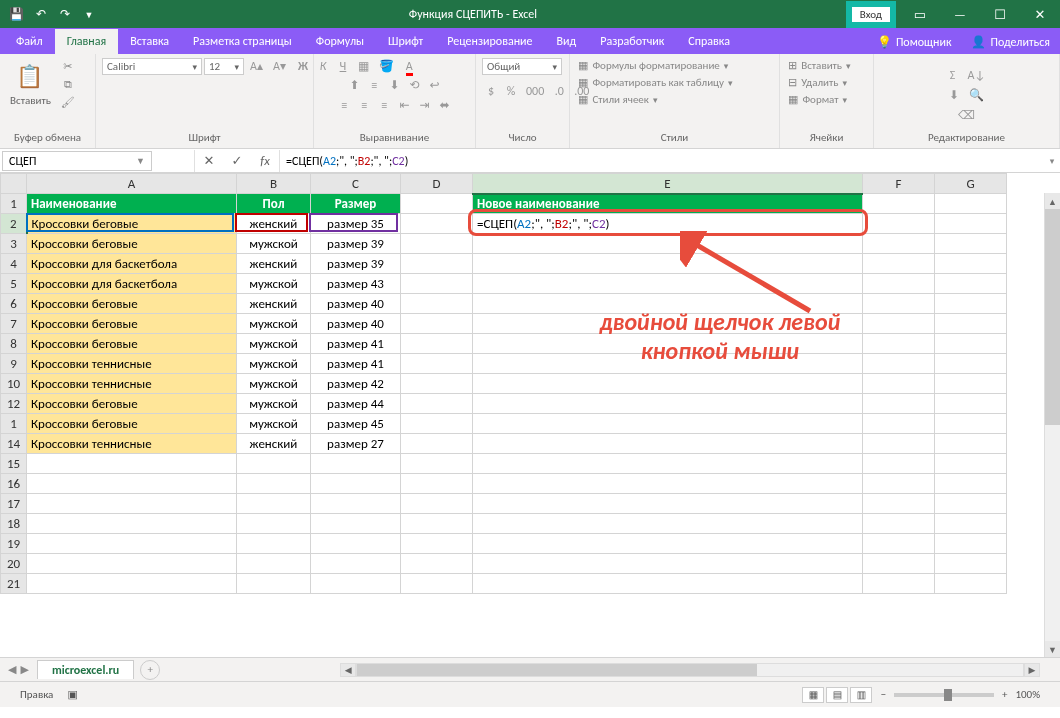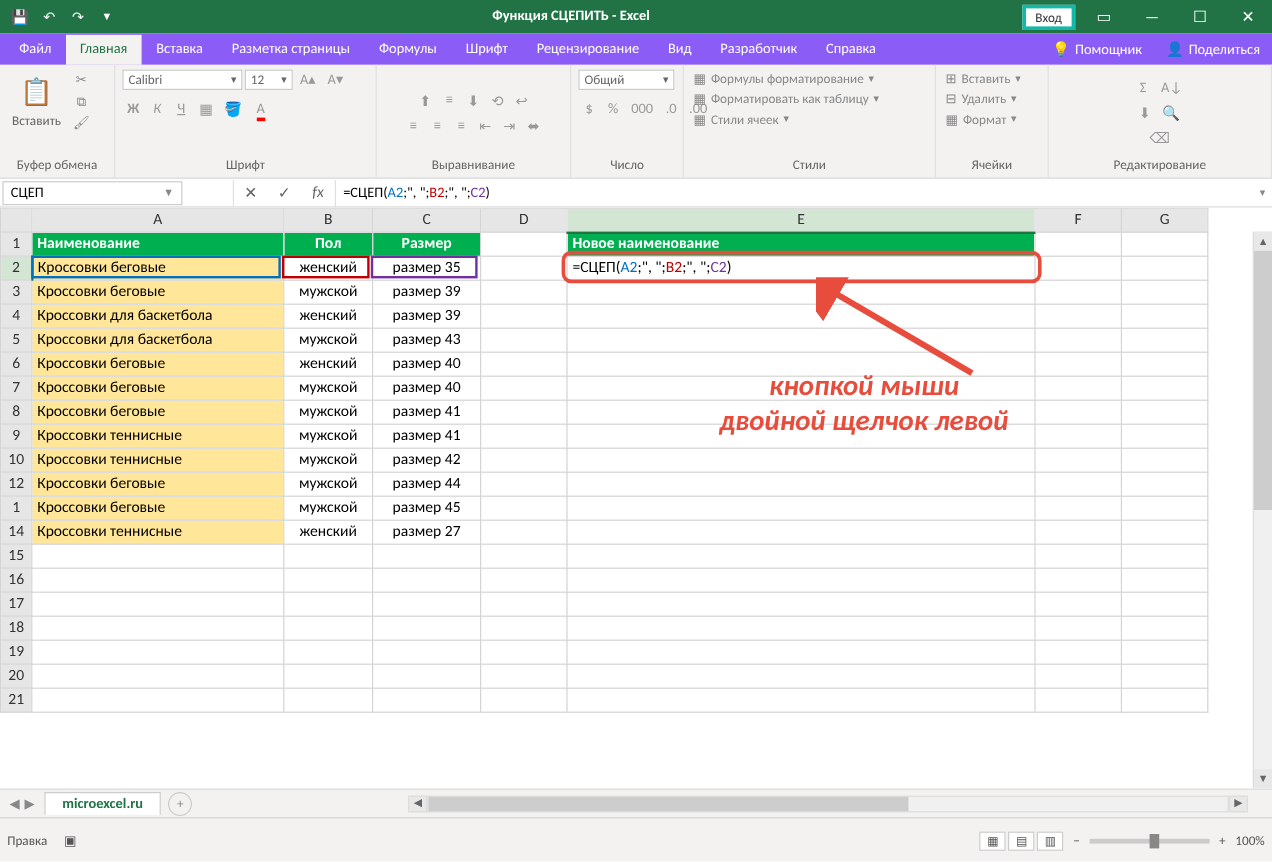--- a/index.html
+++ b/index.html
@@ -2,24 +2,24 @@
 <html><head>
 <meta charset="utf-8">
 <style>
 * { margin: 0; padding: 0; box-sizing: border-box; font-family: "Segoe UI", Calibri, Arial, sans-serif; }
 body { background: #fff; width: 1060px; height: 718px; overflow: hidden; font-size: 12px; }
 
 
 .titlebar { background: #217346; height: 28px; display: flex; align-items: center; color: #fff; font-size: 12px; }
 .titlebar .qat { display: flex; align-items: center; gap: 2px; padding-left: 6px; }
 .titlebar .qat-btn { width: 22px; height: 22px; display: flex; align-items: center; justify-content: center; color: #fff; }
-.titlebar .title { flex: 1; text-align: center; font-weight: bold; }
+.titlebar .title { flex: 1; text-align: center; }
 .titlebar .winctrls { display: flex; align-items: center; }
 .titlebar .winbtn { width: 40px; height: 28px; display: flex; align-items: center; justify-content: center; color: #fff; font-size: 13px; }
-.titlebar .loginbox { background: #fff; color: #333; border: 3px solid #14b8a6; padding: 1px 8px; margin-right: 4px; font-size: 11px; }
+.titlebar .loginbox { background: #fff; color: #333; border: 6px solid #14b8a6; padding: 1px 8px; margin-right: 4px; font-size: 11px; }
 
 
 .ribbontabs { background: #8b5cf6; height: 26px; display: flex; align-items: flex-end; color: #fff; padding-left: 4px; font-size: 12px; }
 .ribbontabs .tab { padding: 5px 12px 6px; cursor: default; }
 .ribbontabs .tab.active { background: #f3f2f1; color: #217346; font-weight: normal; }
 .ribbontabs .spacer { flex: 1; }
 .ribbontabs .righttab { padding: 5px 10px; display: flex; align-items: center; gap: 4px; }
 
 
 .ribbon { background: #f3f2f1; border-bottom: 1px solid #d4d4d4; height: 95px; display: flex; font-size: 11px; color: #666; }
@@ -86,21 +86,21 @@
 .sheettabs { height: 24px; background: #f3f2f1; border-top: 1px solid #d4d4d4; display: flex; align-items: center; font-size: 11px; }
 .sheetnav { display: flex; gap: 4px; padding: 0 8px; color: #888; }
 .sheettab { background: #fff; border: 1px solid #ccc; border-bottom: none; padding: 2px 14px; color: #217346; font-weight: bold; font-size: 12px; }
 .sheetadd { width: 20px; height: 20px; border: 1px solid #ccc; border-radius: 50%; display: flex; align-items: center; justify-content: center; margin-left: 6px; color: #888; }
 .hscroll { flex: 1; margin: 0 20px 0 180px; display: flex; align-items: center; }
 .hscroll .track { flex: 1; height: 14px; background: #f0f0f0; border: 1px solid #ddd; position: relative; }
 .hscroll .thumb { position: absolute; left: 0; width: 60%; height: 100%; background: #cdcdcd; }
 .hscroll .arr { width: 16px; height: 14px; background: #e8e8e8; border: 1px solid #ddd; display: flex; align-items: center; justify-content: center; font-size: 9px; color: #666; }
 
 
-.statusbar { height: 38px; background: #f3f2f1; border-top: 1px solid #d4d4d4; display: flex; align-items: center; padding: 0 6px; font-size: 11px; color: #555; }
+.statusbar { height: 26px; background: #f3f2f1; border-top: 1px solid #d4d4d4; display: flex; align-items: center; padding: 0 20px; font-size: 11px; color: #555; }
 .statusbar .spacer { flex: 1; }
 .viewbtns { display: flex; gap: 2px; }
 .viewbtn { width: 22px; height: 16px; border: 1px solid #ccc; background: #fff; display: flex; align-items: center; justify-content: center; font-size: 10px; }
 .zoomslider { width: 100px; height: 4px; background: #ccc; margin: 0 8px; position: relative; }
 .zoomslider .th { position: absolute; left: 50%; top: -4px; width: 8px; height: 12px; background: #888; }
 
 
 .vscroll { position: absolute; right: 0; top: 20px; bottom: 0; width: 16px; background: #f0f0f0; border-left: 1px solid #ddd; }
 .vscroll .arr { height: 16px; background: #e8e8e8; display: flex; align-items: center; justify-content: center; font-size: 9px; color: #666; }
 .vscroll .track { position: absolute; top: 16px; bottom: 16px; left: 0; right: 0; }
@@ -157,21 +157,21 @@
       </div>
       <div class="smallstack">
         <div class="smallbtn">✂</div>
         <div class="smallbtn">⧉</div>
         <div class="smallbtn">🖌</div>
       </div>
     </div>
     <div class="label">Буфер обмена</div>
   </div>
   <div class="group" style="width:218px">
-    <div class="controls" style="flex-direction:column;">
+    <div class="controls" style="flex-direction:row;">
       <div class="fontrow">
         <div class="combo" style="width:100px">
             <span>Calibri</span>
             <span style="margin-left:auto;font-size:9px">▾</span>
           </div>
         <div class="combo" style="width:40px">
             <span>12</span>
             <span style="margin-left:auto;font-size:9px">▾</span>
           </div>
         <div class="ribbtn">A▴</div>
@@ -525,22 +525,22 @@
   <svg class="annot-arrow" style="left:680px;top:58px;width:140px;height:90px">
     <defs>
         <marker id="ah" markerWidth="12" markerHeight="12" refX="2" refY="5" orient="auto">
           <path d="M0,0 L0,10 L12,5 z" fill="#e74c3c"></path>
         </marker>
       </defs>
     <line x1="130" y1="80" x2="10" y2="10" stroke="#e74c3c" stroke-width="5" marker-end="url(#ah)"></line>
   </svg>
 
   <div class="annot-text" style="left:560px;top:135px;width:320px">
+    <div>двойной щелчок левой</div>
     <div>кнопкой мыши</div>
-    <div>двойной щелчок левой</div>
   </div>
 
   <div class="vscroll">
     <div class="arr">▲</div>
     <div class="track">
         <div class="thumb"></div>
       </div>
     <div class="arr" style="position:absolute;bottom:0;left:0;right:0">▼</div>
   </div>
 </div>

